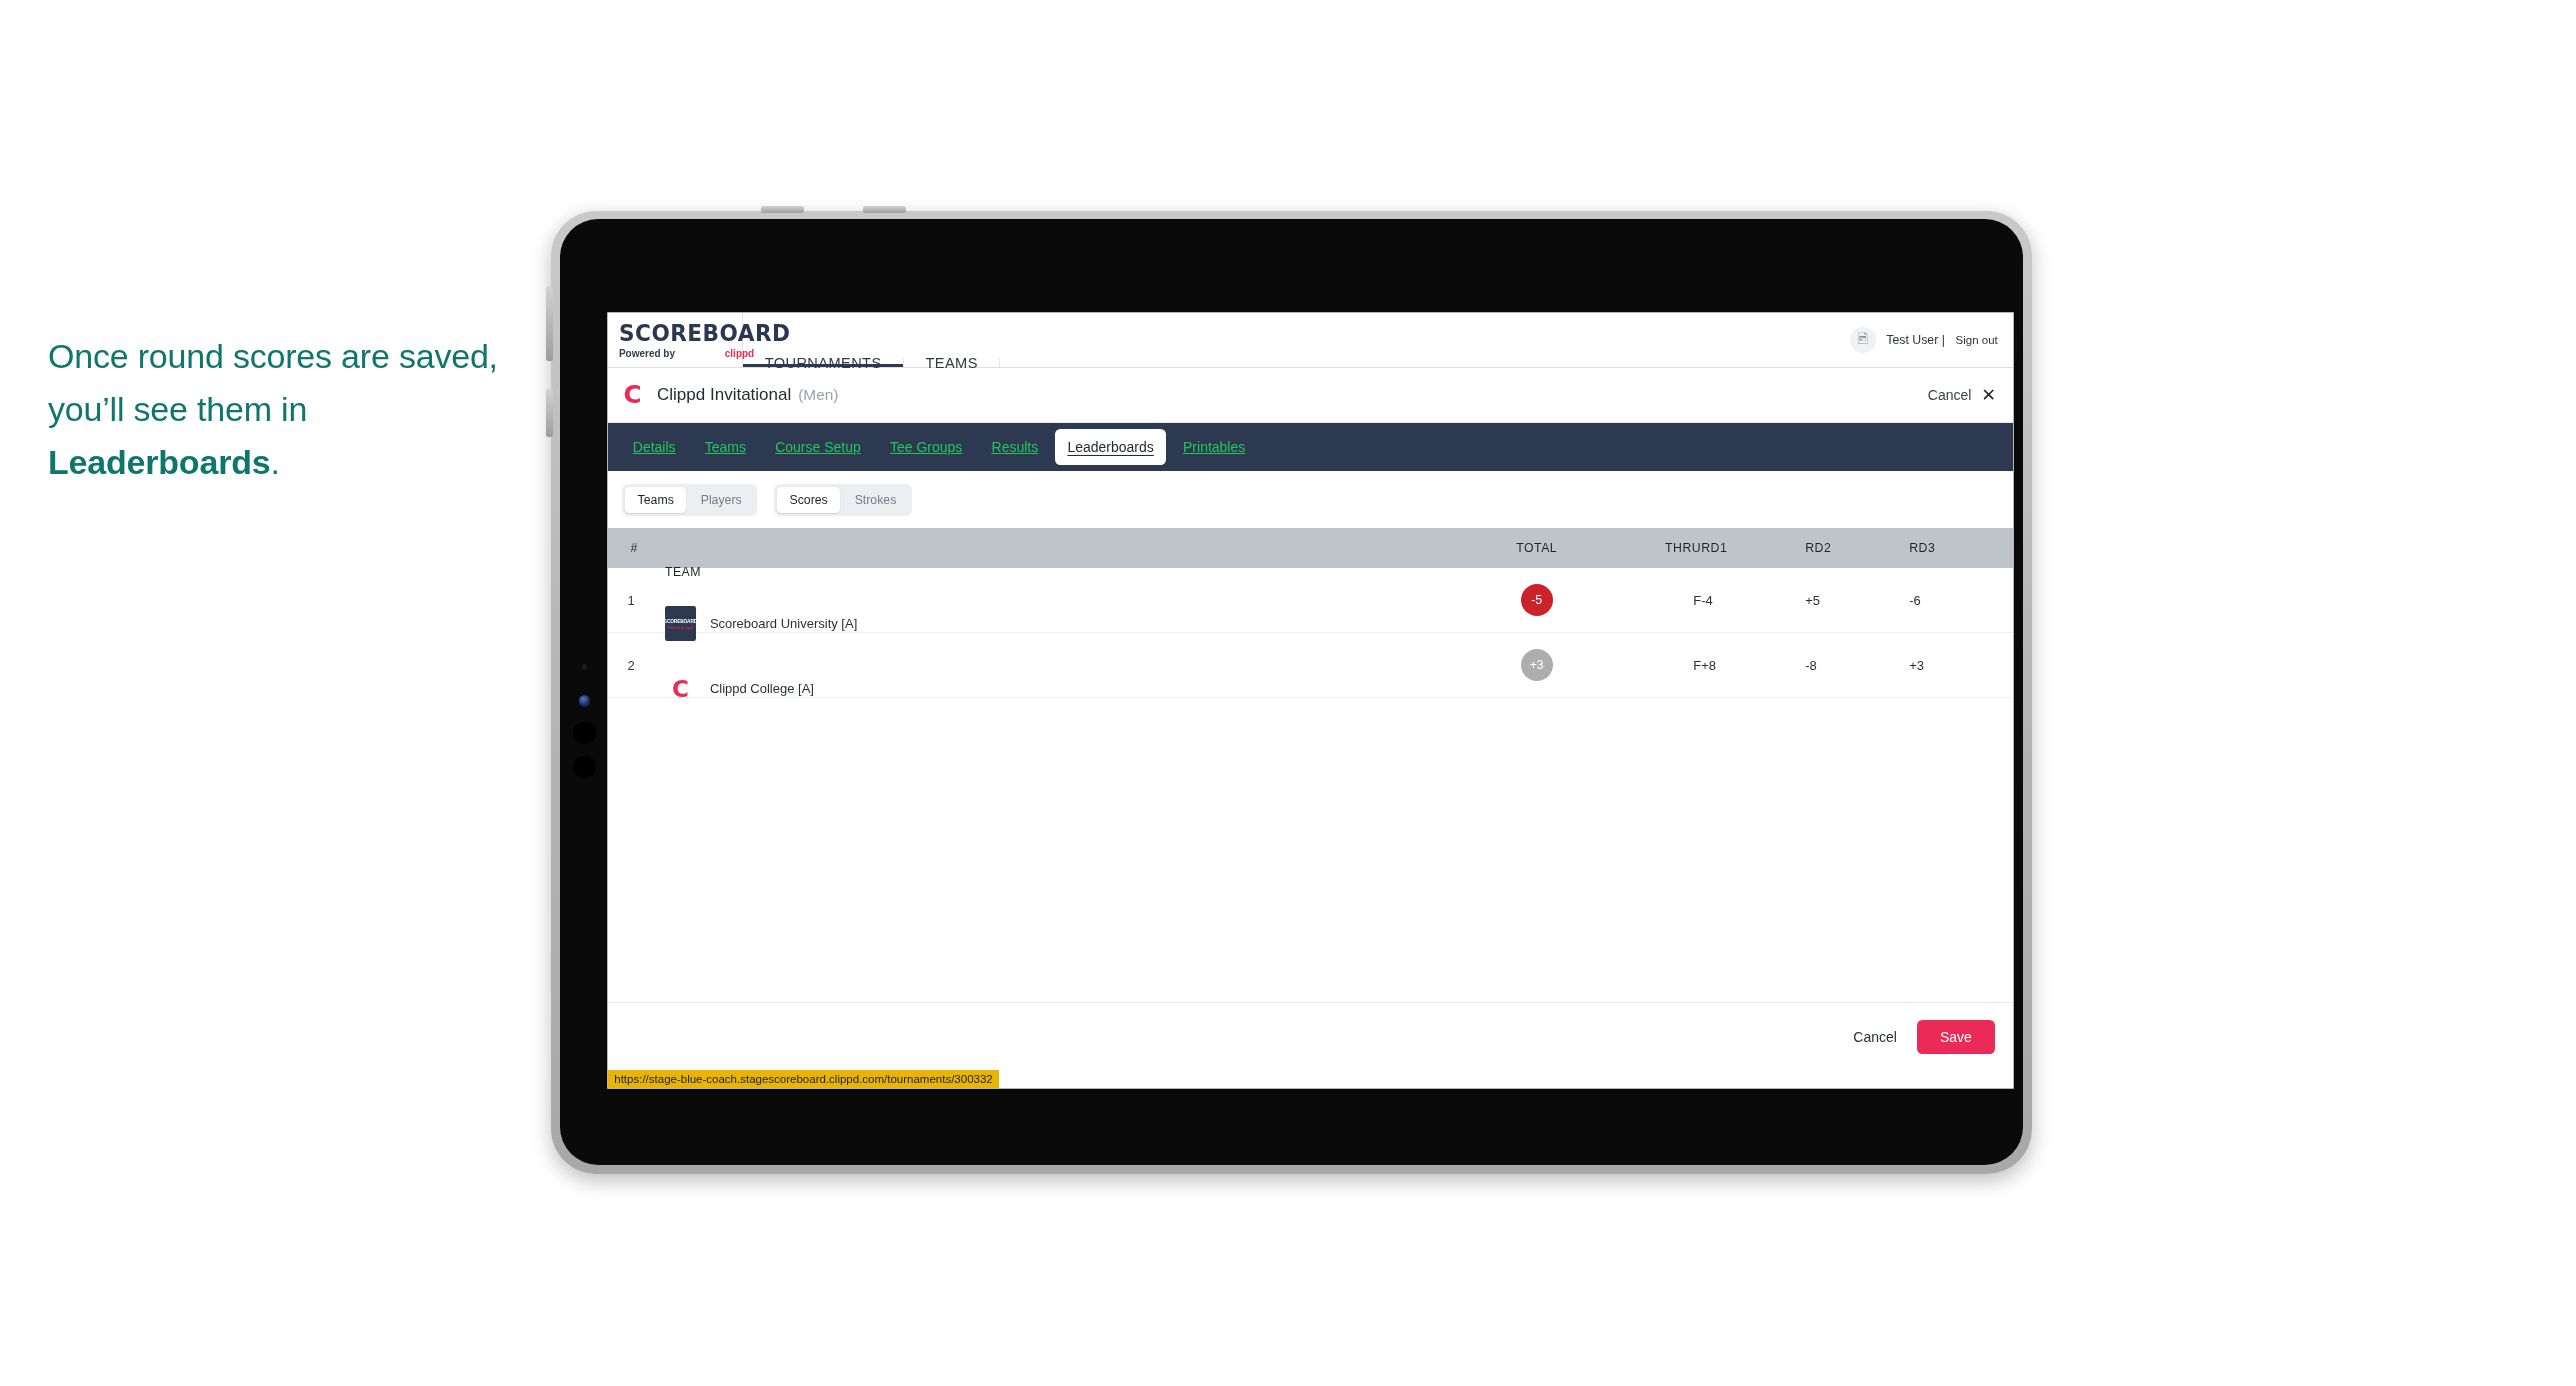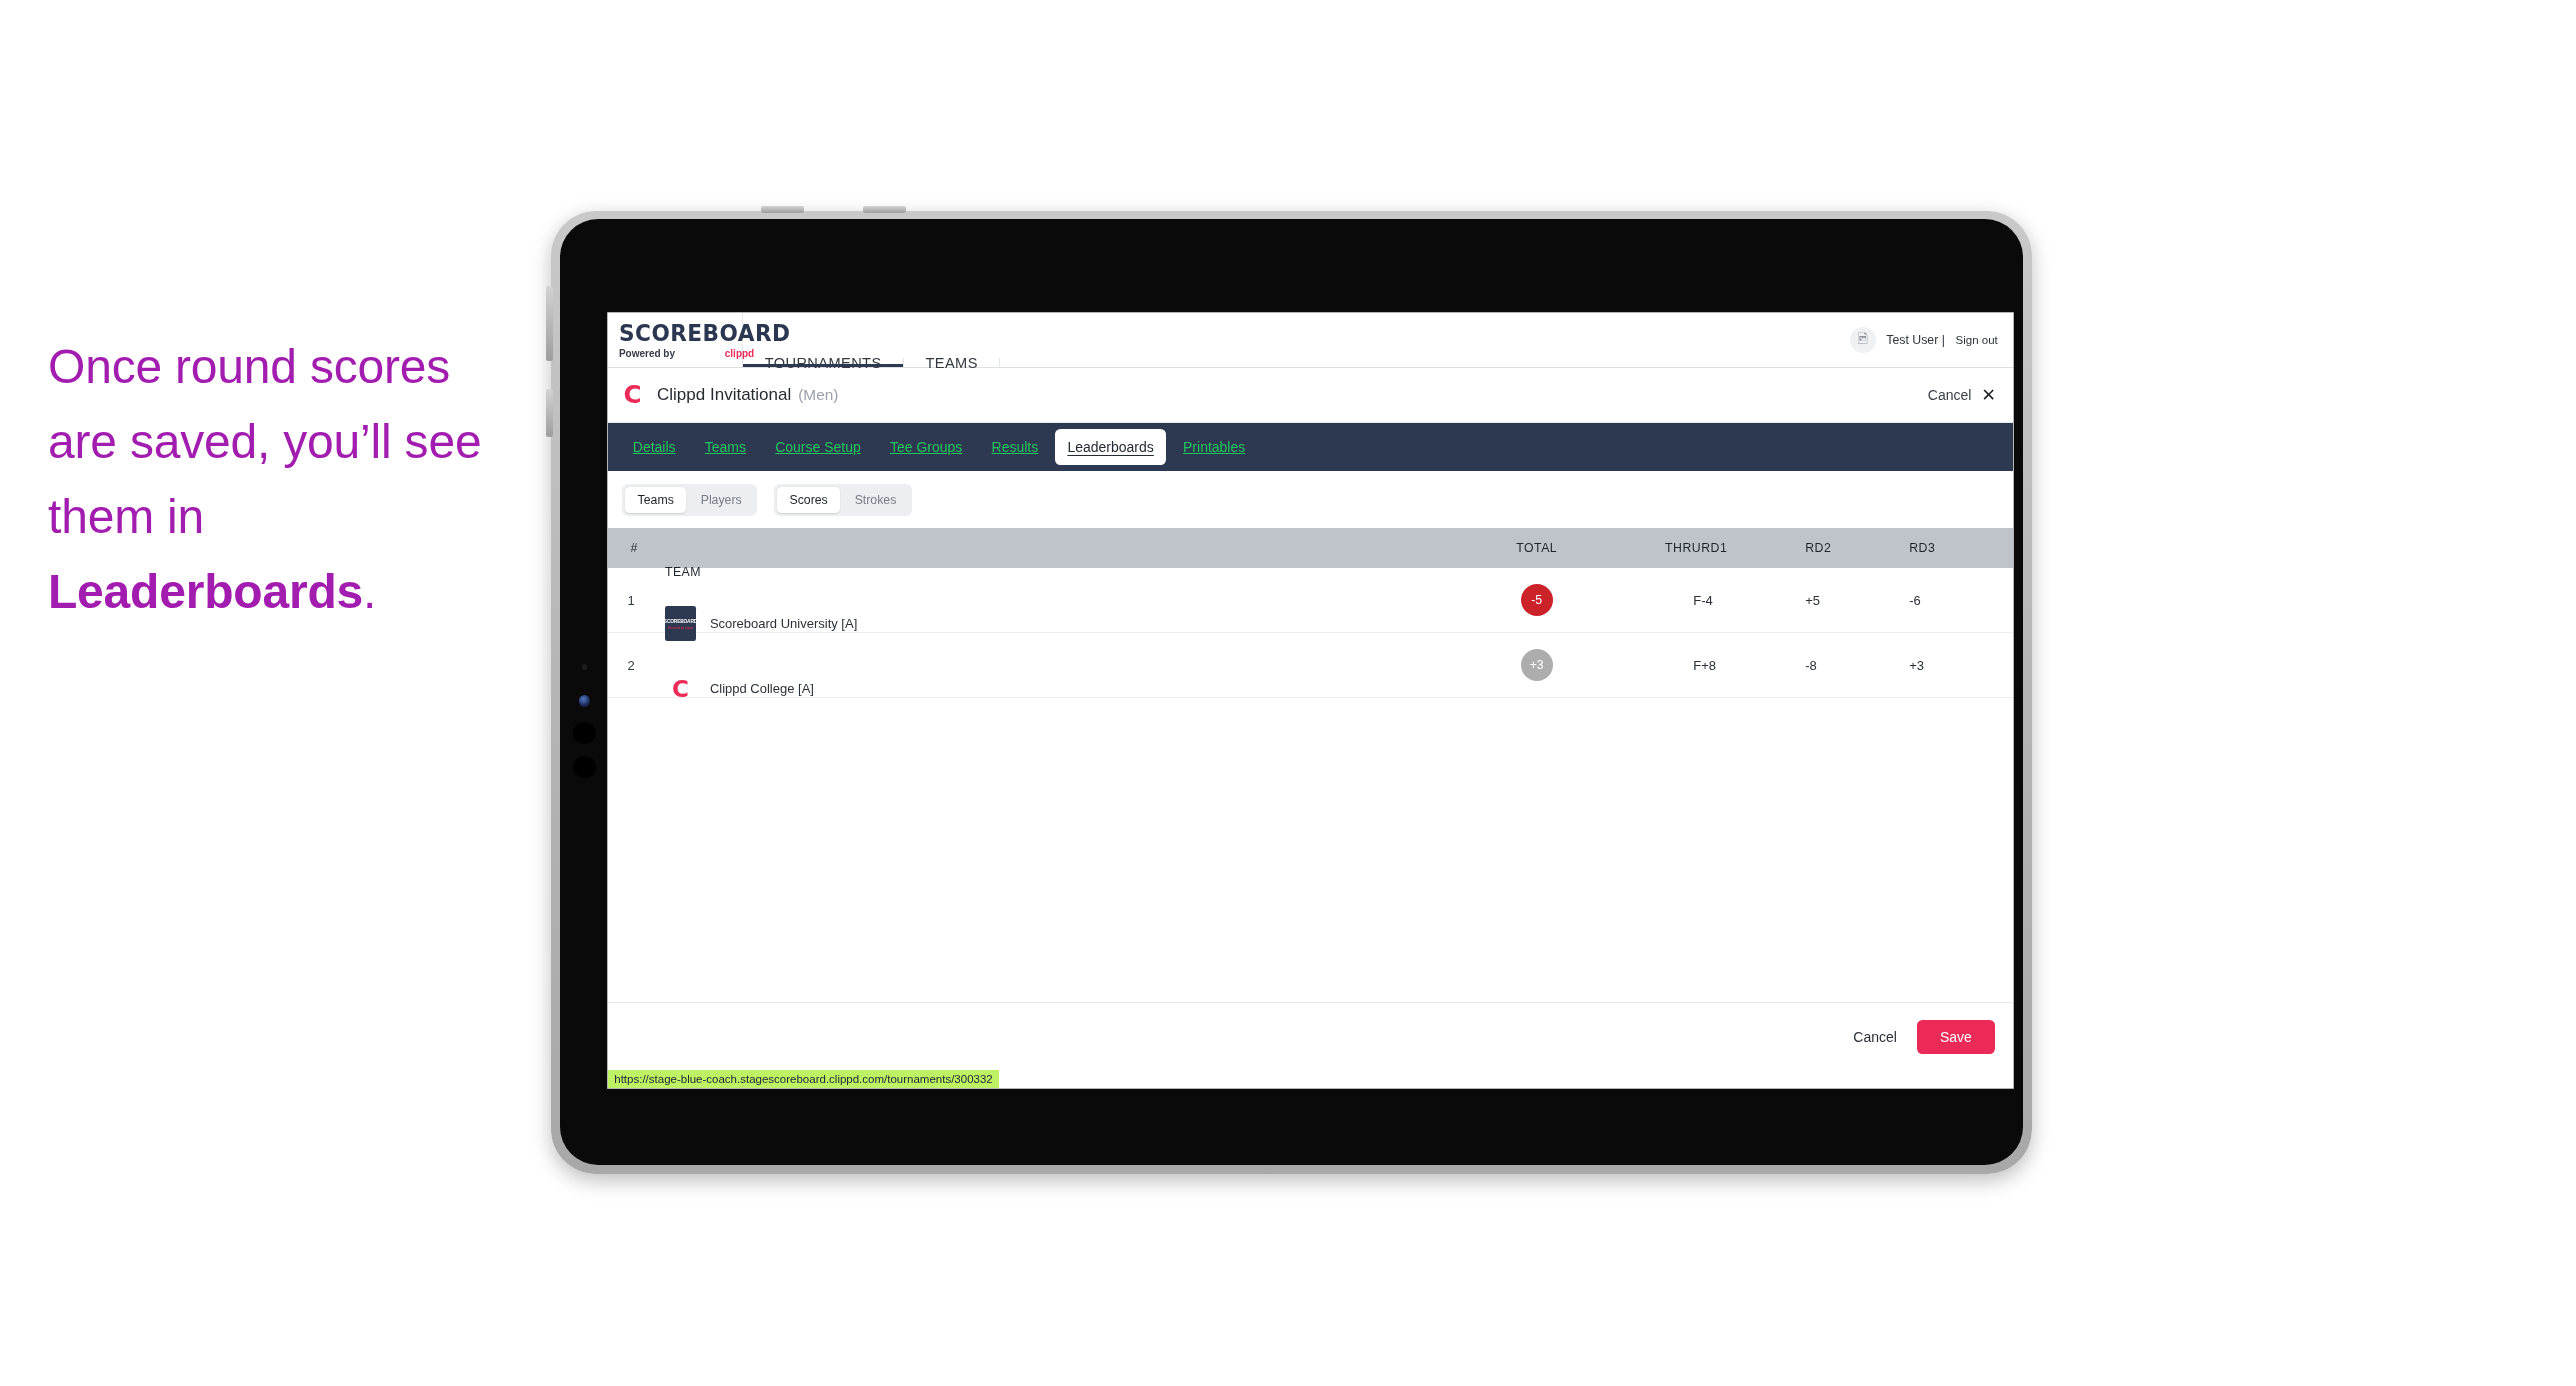--- a/index.html
+++ b/index.html
@@ -10,23 +10,23 @@
     font-family: "Liberation Sans", sans-serif;
     overflow: hidden;
   }
 
   
   #caption {
     position: absolute;
     left: 48px;
     top: 330px;
     width: 461px;
-    font-size: 48px;
+    font-size: 34px;
     line-height: 1.56;
-    color: #a21caf;
+    color: #0f766e;
     letter-spacing: -0.2px;
   }
   #caption .bold { font-weight: bold; }
 
   
   #tablet {
     position: absolute;
     left: 551px;
     top: 211px;
     width: 1481px;
@@ -309,21 +309,21 @@
     border: none;
     cursor: pointer;
     font-family: "Liberation Sans", sans-serif;
   }
 
   
   #status-url {
     position: absolute;
     left: 0;
     bottom: 0;
-    background: #bef264;
+    background: #eab308;
     color: #1d2430;
     font-size: 11.5px;
     padding: 3.1px 6.1px 3.8px 6.1px;
     white-space: nowrap;
   }
 </style>
 </head>
 <body>
 
 <div id="caption">

